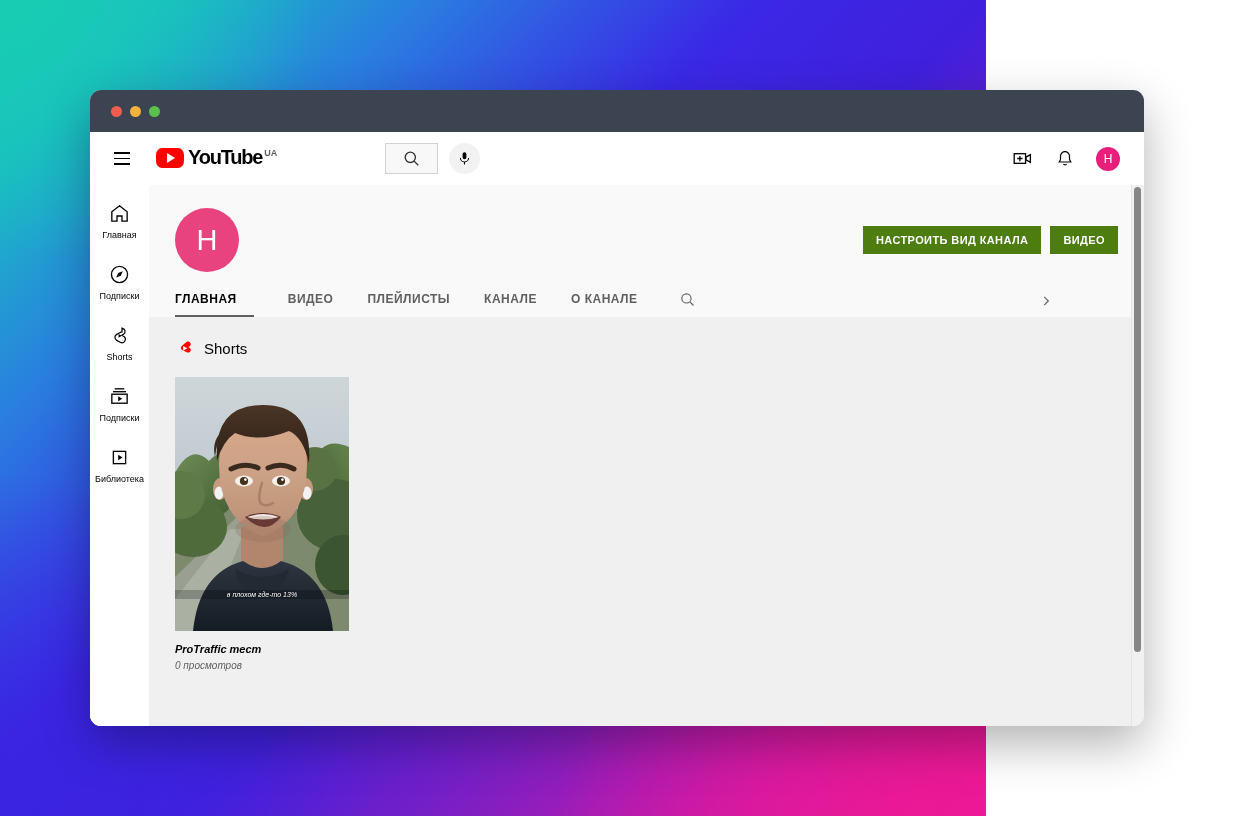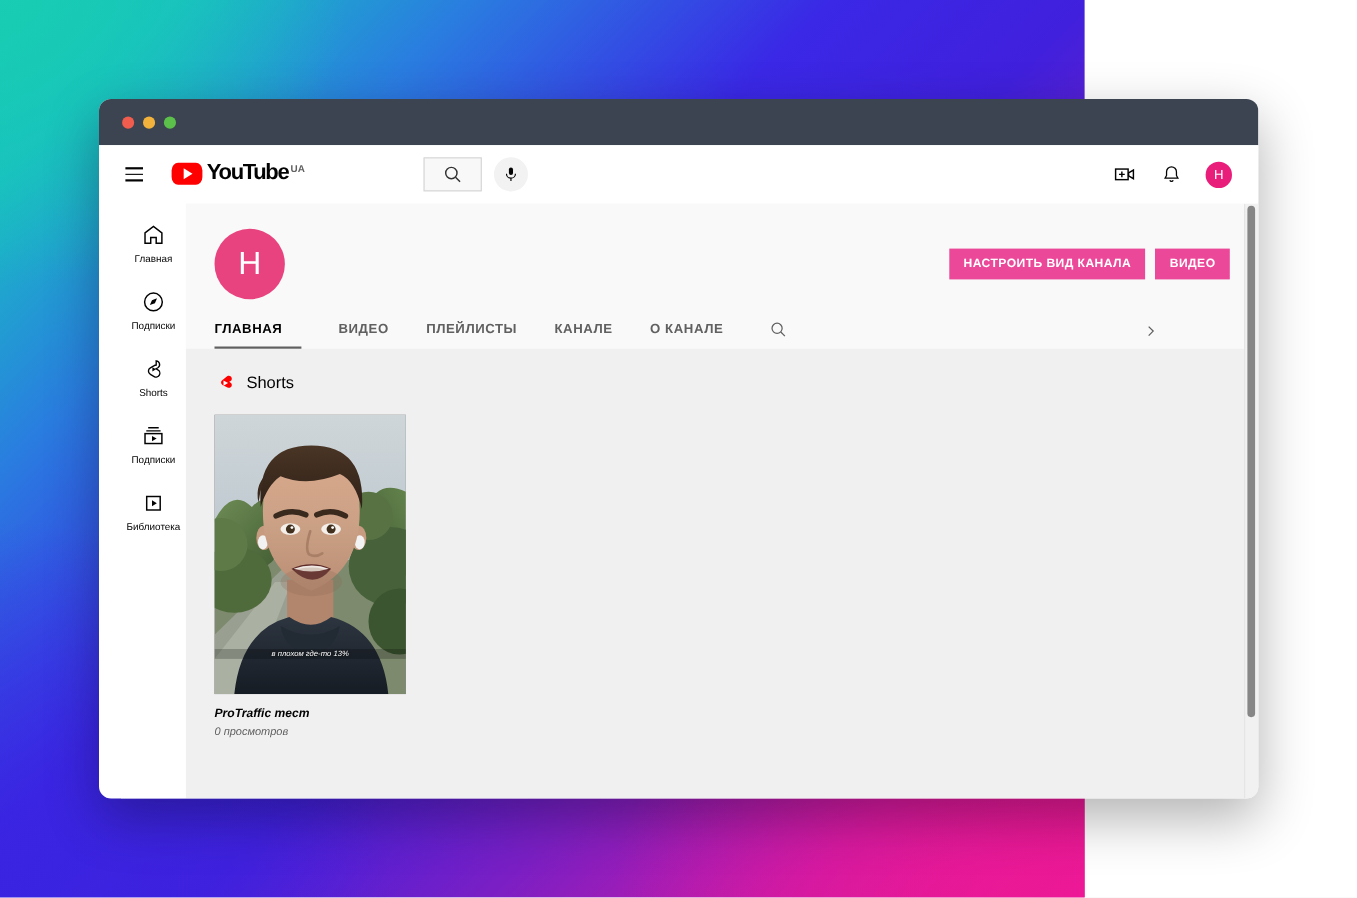--- a/index.html
+++ b/index.html
@@ -180,21 +180,21 @@
     width: 24px; height: 24px;
     border-radius: 50%;
     background: #e91e7a;
     color: #fff;
     font-size: 12px;
     display: flex; align-items: center; justify-content: center;
     cursor: pointer;
   }
 
   
-  #body-row { display: flex; height: 541px; margin-left: 20px; }
+  #body-row { display: flex; height: 541px; }
 
   #guide {
     width: 59px;
     background: #ffffff;
     padding-top: 5px;
     flex-shrink: 0;
   }
   .guide-item {
     height: 61px;
     display: flex;
@@ -248,21 +248,21 @@
     font-size: 12px;
     color: #606060;
     margin-top: 3px;
   }
   #channel-actions {
     margin-left: auto;
     display: flex;
     gap: 9px;
   }
   .btn-blue {
-    background: #ec4899;
+    background: #4d7c0f;
     color: #fff;
     border: none;
     height: 28px;
     padding: 0 13px;
     font-size: 11px;
     font-weight: bold;
     letter-spacing: 0.4px;
     cursor: pointer;
     font-family: "Liberation Sans", sans-serif;
     white-space: nowrap;

